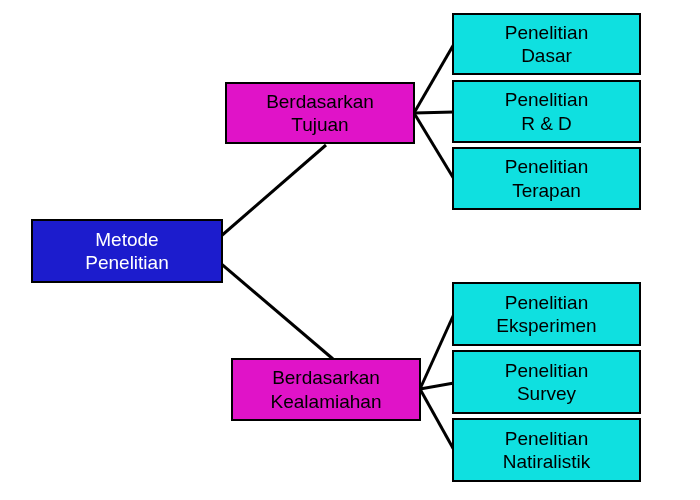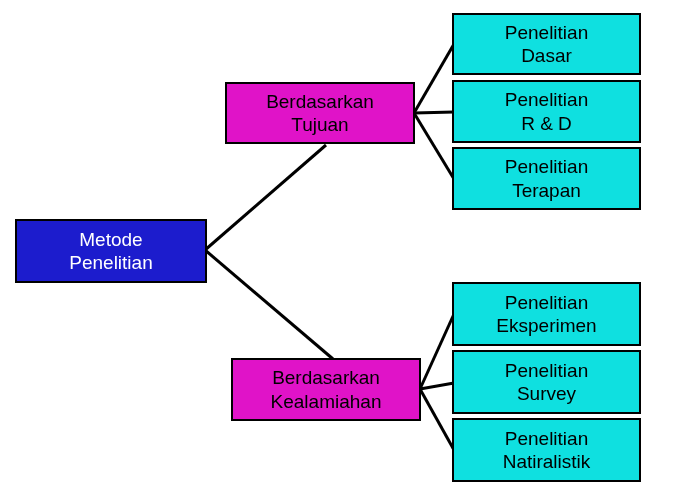--- a/index.html
+++ b/index.html
@@ -44,21 +44,21 @@
     <line class="edge" x1="205" y1="250" x2="326" y2="145"></line>
     <line class="edge" x1="205" y1="250" x2="333" y2="359"></line>
     <line class="edge" x1="414" y1="113" x2="454" y2="44"></line>
     <line class="edge" x1="414" y1="113" x2="454" y2="112"></line>
     <line class="edge" x1="414" y1="113" x2="454" y2="179"></line>
     <line class="edge" x1="420" y1="389" x2="454" y2="314"></line>
     <line class="edge" x1="420" y1="389" x2="454" y2="383"></line>
     <line class="edge" x1="420" y1="389" x2="454" y2="450"></line>
   </svg>
 
-  <div class="node node-root" style="background-color: rgb(28, 28, 205); color: rgb(255, 255, 255);">Metode
+  <div class="node node-root" style="background-color: rgb(28, 28, 205); color: rgb(255, 255, 255); margin-left: 16px;">Metode
 Penelitian</div>
 
   <div class="node node-tujuan" style="background-color: rgb(224, 19, 200); color: rgb(0, 0, 0);">Berdasarkan
 Tujuan</div>
 
   <div class="node node-kealamiahan" style="background-color: rgb(224, 19, 200); color: rgb(0, 0, 0);">Berdasarkan
 Kealamiahan</div>
 
   <div class="node node-dasar" style="background-color: rgb(15, 224, 224); color: rgb(0, 0, 0);">Penelitian
 Dasar</div>

